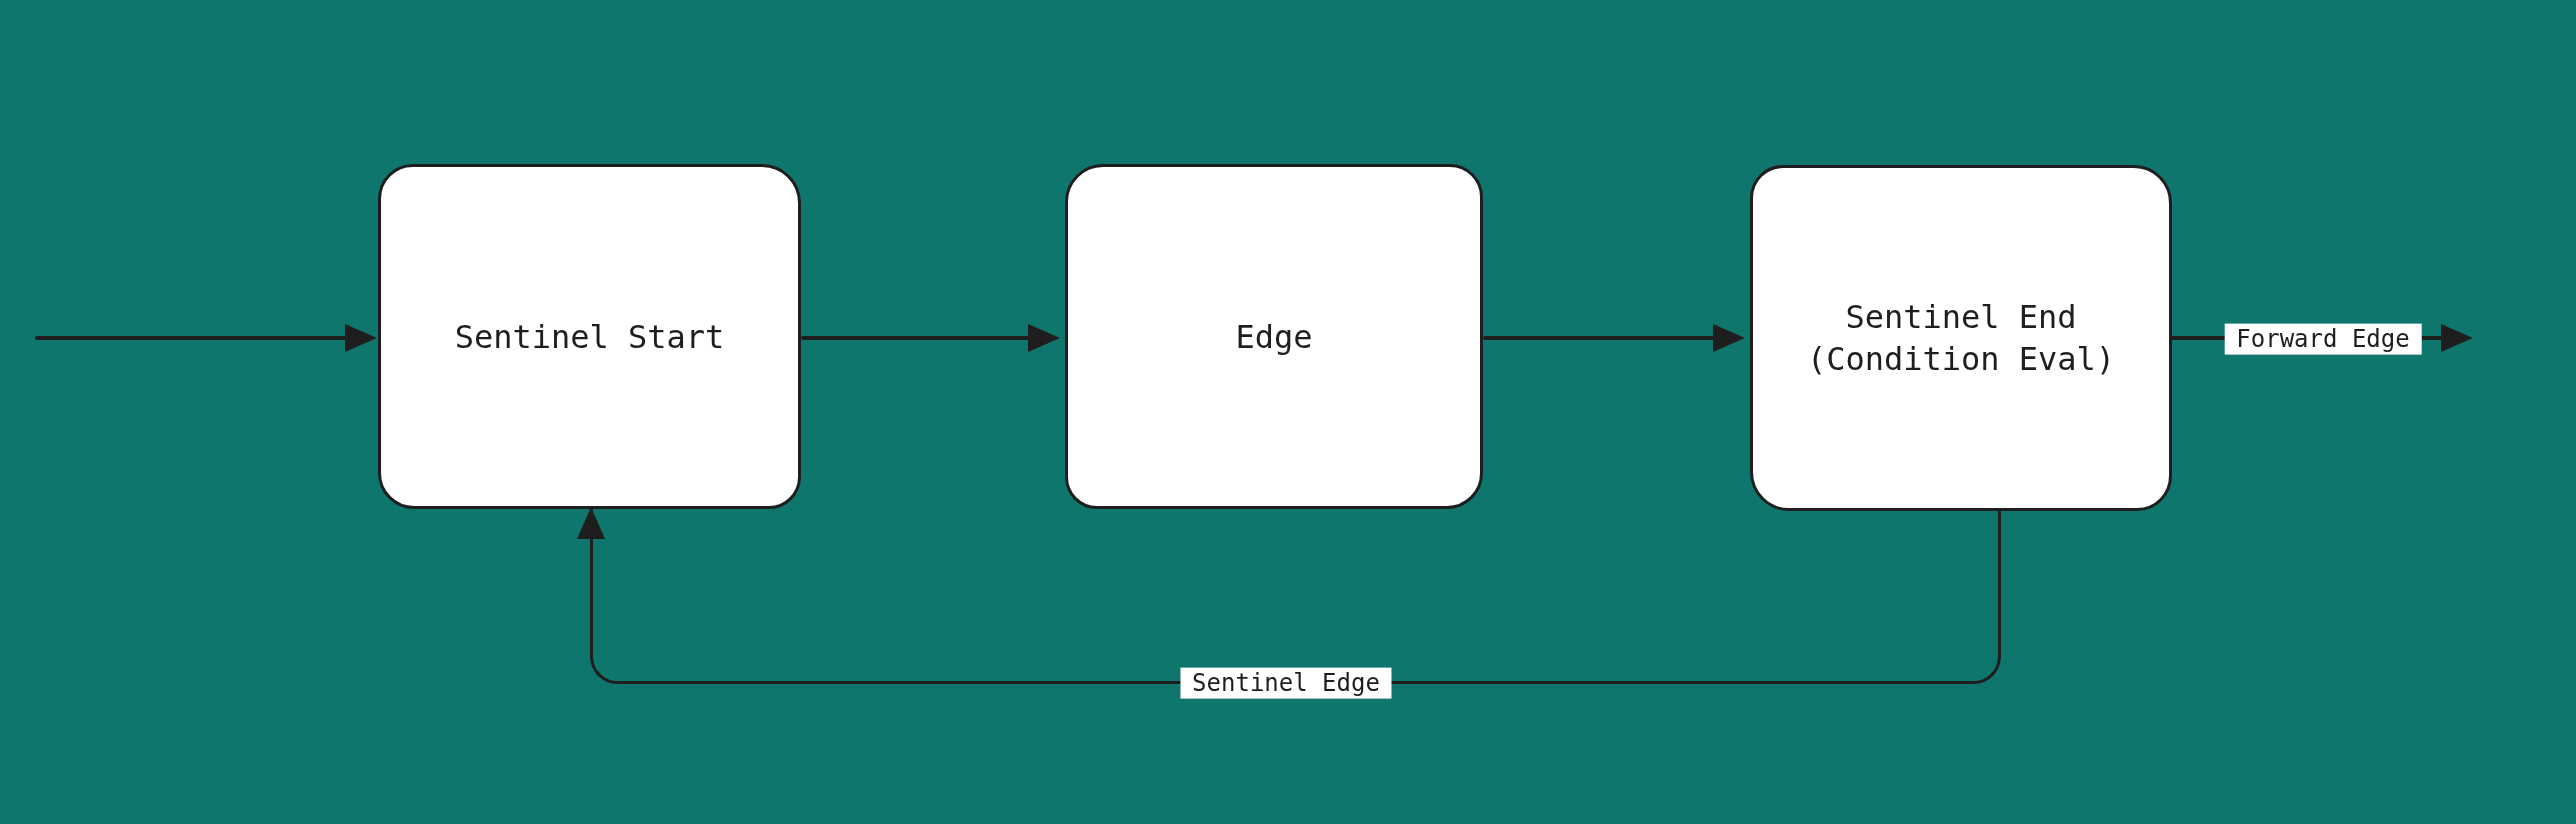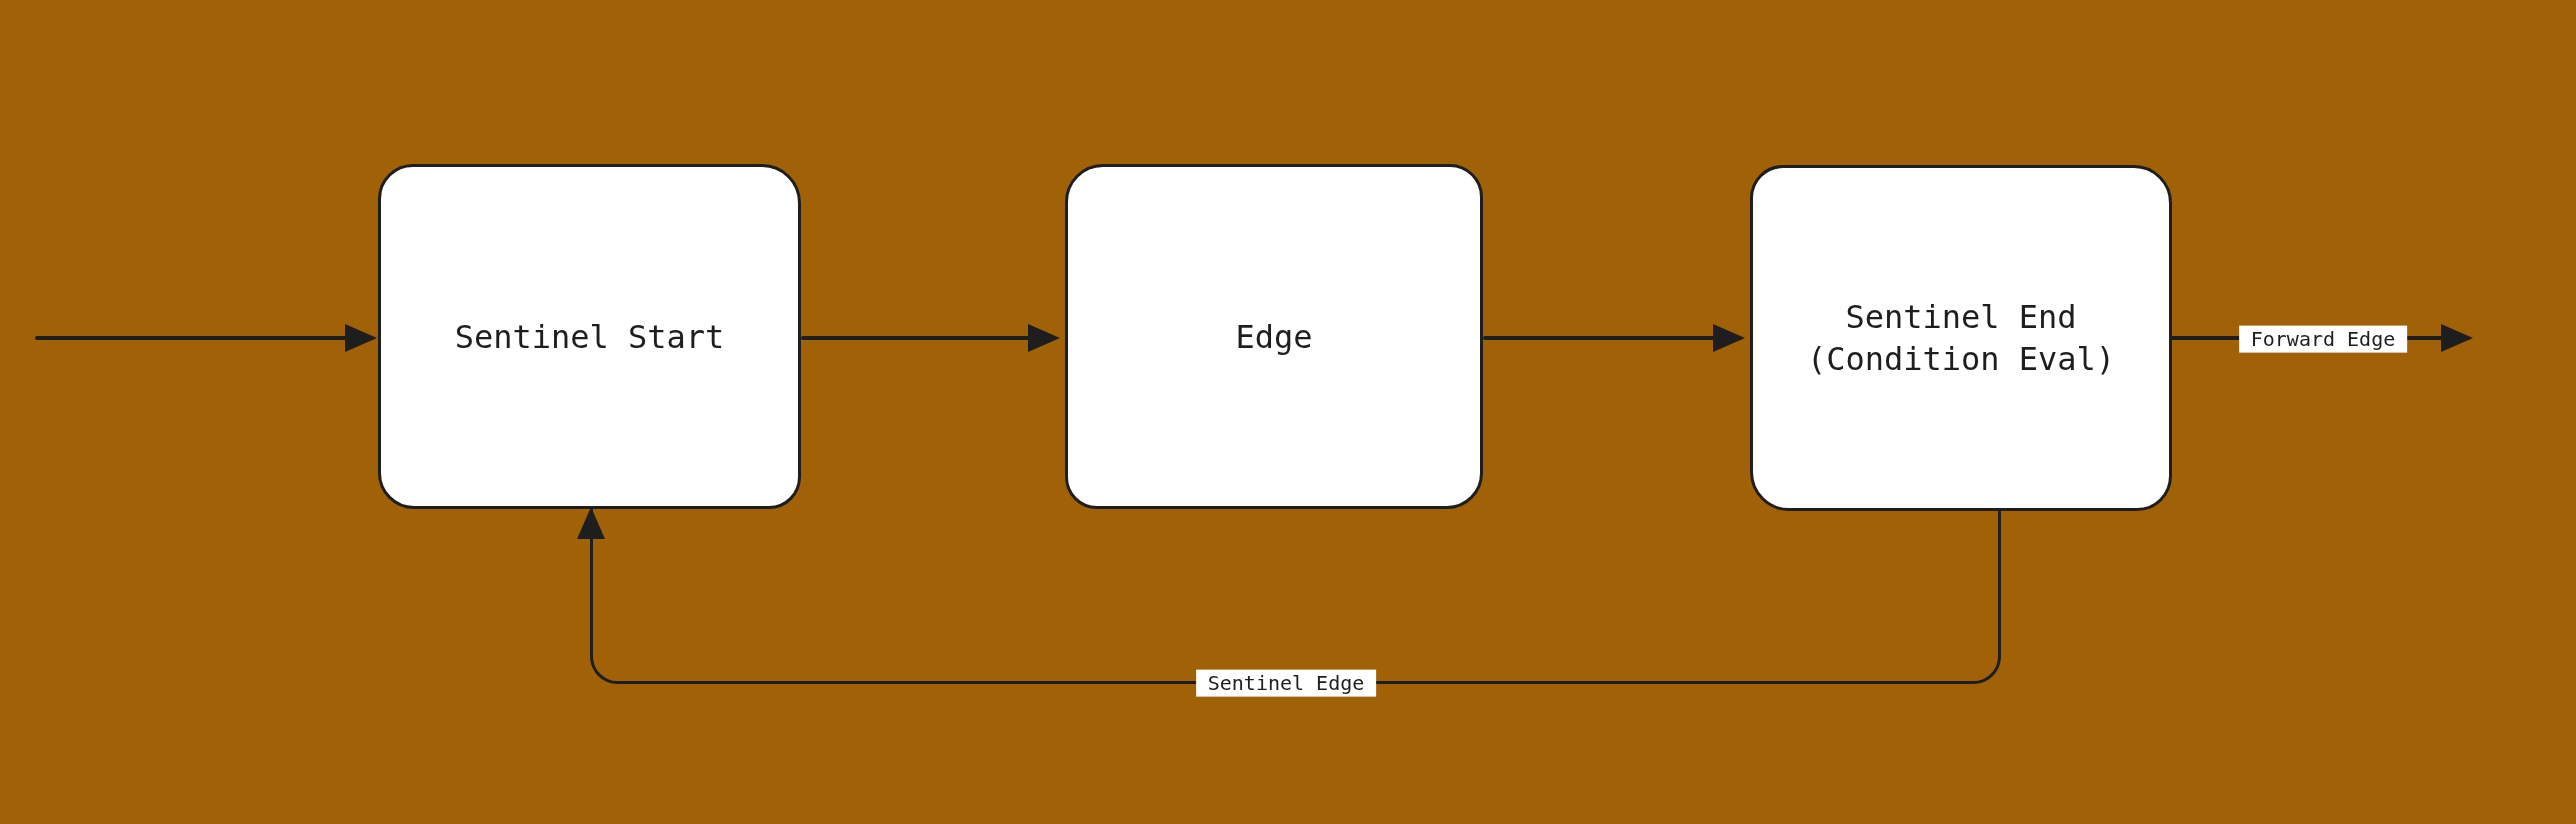--- a/index.html
+++ b/index.html
@@ -4,21 +4,21 @@
 <style>
   html, body {
     margin: 0;
     padding: 0;
     background: #ffffff;
   }
   .canvas {
     position: relative;
     width: 2576px;
     height: 825px;
-    background: #a16207;
+    background: #0f766e;
     overflow: hidden;
     font-family: "DejaVu Sans Mono", "Liberation Mono", monospace;
     color: #1e1e1e;
   }
 
   
   .node {
     position: absolute;
     top: 164px;
     height: 345px;
@@ -93,21 +93,21 @@
     border-bottom: 32px solid #1e1e1e;
     z-index: 1;
   }
 
   
   .edge-label {
     position: absolute;
     transform: translate(-50%, -50%);
     background: #ffffff;
     padding: 1.4px 11.6px;
-    font-size: 20px;
+    font-size: 24px;
     white-space: nowrap;
     z-index: 3;
   }
   .label-forward  { left: 2323px; top: 339px; }
   .label-backward { left: 1286px; top: 683px; }
 </style>
 </head>
 <body>
 
 <div class="canvas">

